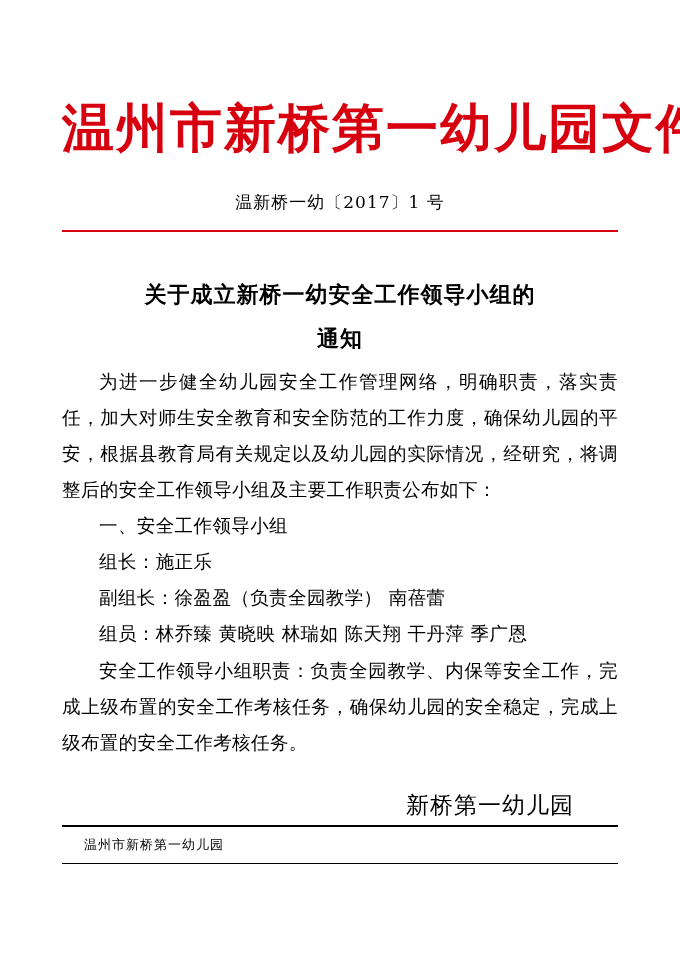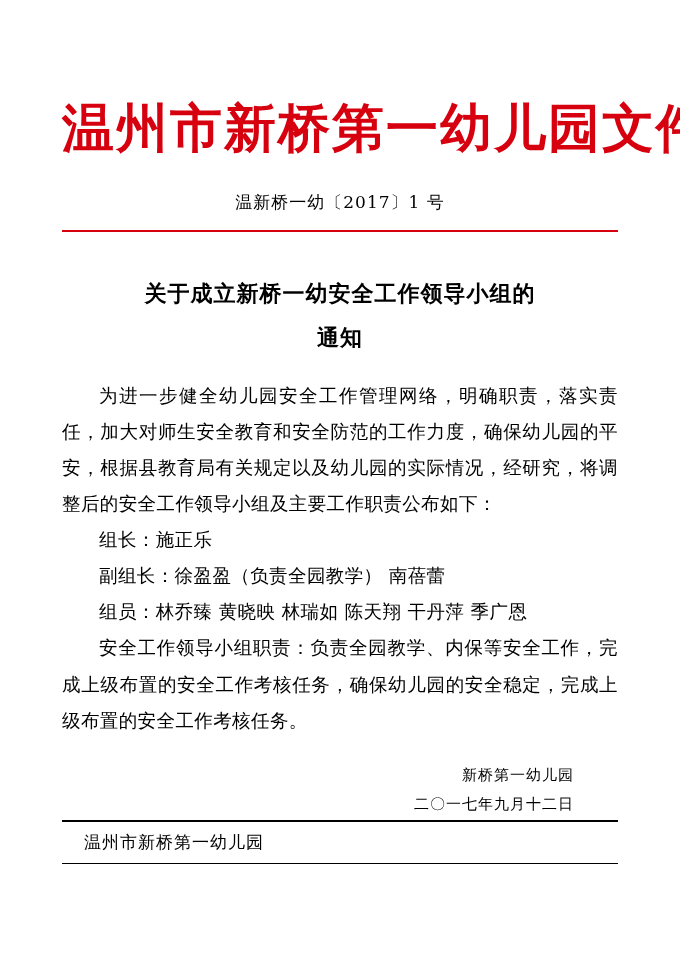--- a/index.html
+++ b/index.html
@@ -51,29 +51,28 @@
   }
 
   
   .subject {
     margin-top: 40px;
     text-align: center;
     font-size: 22px;
     font-weight: bold;
     line-height: 2.0;
     letter-spacing: 1px;
-    font-family: Liberation Serif, serif;
   }
   .subject .line2 {
     display: block;
   }
 
   
   .body-text {
-    margin-top: 18px;
+    margin-top: 4px;
     font-size: 18.5px;
     line-height: 1.95;
     text-align: justify;
     text-justify: inter-ideograph;
     letter-spacing: 0.4px;
   }
   .para {
     text-indent: 2em;
     margin: 0;
   }
@@ -84,21 +83,21 @@
   }
   .member-cont {
     text-indent: 3em;
     margin: 0;
     white-space: nowrap;
   }
 
   
   .signature {
     margin-top: 22px;
-    font-size: 15px;
+    font-size: 23px;
     line-height: 1.95;
     text-align: right;
     padding-right: 44px;
     letter-spacing: 1px;
   }
 
   
   .footer-wrap {
     position: absolute;
     left: 62px;
@@ -107,21 +106,21 @@
   }
   .footer-rule {
     height: 1.5px;
     background: #000000;
     width: 100%;
   }
   .footer-row {
     display: flex;
     align-items: center;
     justify-content: space-between;
-    font-size: 17px;
+    font-size: 13px;
     padding: 9px 12px 9px 22px;
     letter-spacing: 1px;
   }
   .footer-left { text-align: left; }
   .footer-right { text-align: right; padding-right: 58px; }
   .footer-rule-bottom {
     height: 1.5px;
     background: #000000;
     width: 100%;
   }
@@ -137,29 +136,29 @@
     <div class="red-rule"></div>
   </div>
 
   <div class="subject">
     <span class="line1">关于成立新桥一幼安全工作领导小组的</span>
     <span class="line2">通知</span>
   </div>
 
   <div class="body-text">
     <p class="para">为进一步健全幼儿园安全工作管理网络，明确职责，落实责任，加大对师生安全教育和安全防范的工作力度，确保幼儿园的平安，根据县教育局有关规定以及幼儿园的实际情况，经研究，将调整后的安全工作领导小组及主要工作职责公布如下：</p>
+    <p class="para-indent-list">一、安全工作领导小组</p>
     <p class="para-indent-list">组长：施正乐</p>
     <p class="para-indent-list">副组长：徐盈盈（负责全园教学）  南蓓蕾</p>
     <p class="para-indent-list">组员：林乔臻  黄晓映   林瑞如   陈天翔  干丹萍  季广恩</p>
     <p class="para">安全工作领导小组职责：负责全园教学、内保等安全工作，完成上级布置的安全工作考核任务，确保幼儿园的安全稳定，完成上级布置的安全工作考核任务。</p>
   </div>
 
   <div class="signature">
     <div>新桥第一幼儿园</div>
-    <div>二〇一七年九月十二日</div>
   </div>
 
   <div class="footer-wrap">
     <div class="footer-rule"></div>
     <div class="footer-row">
       <div class="footer-left">温州市新桥第一幼儿园</div>
     </div>
     <div class="footer-rule-bottom"></div>
   </div>
 

